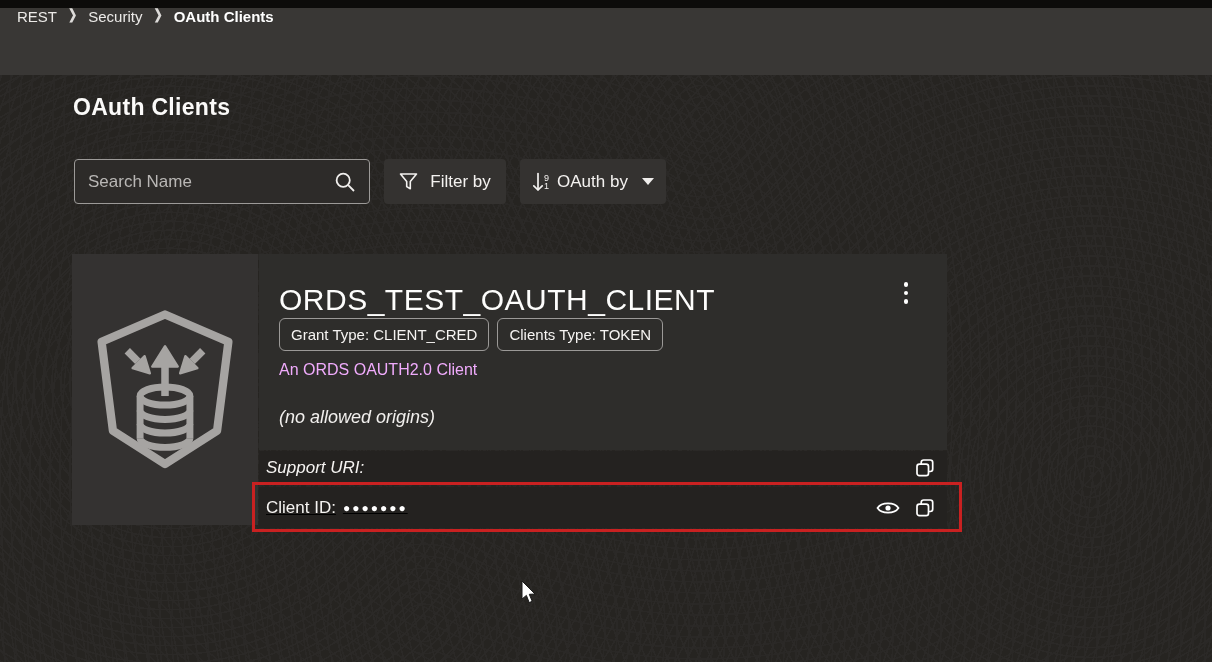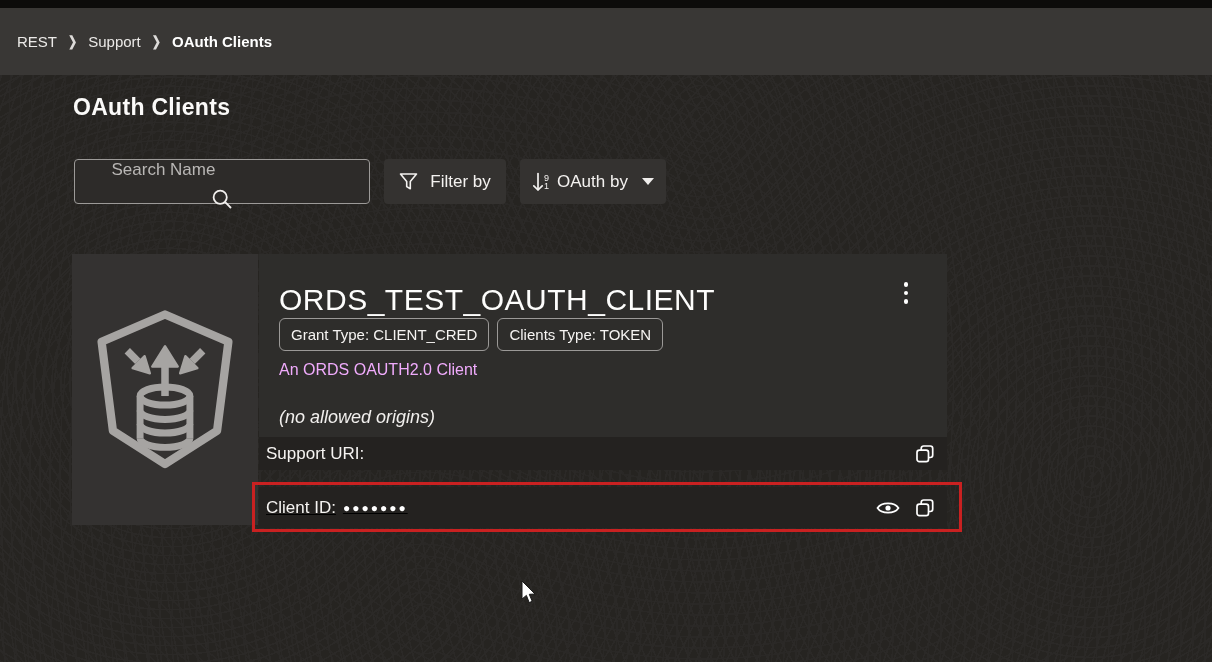--- a/index.html
+++ b/index.html
@@ -13,35 +13,35 @@
       repeating-radial-gradient(circle at 58% 18%, #2a2826 0 1.5px, transparent 1.5px 11px),
       repeating-radial-gradient(circle at 90% 72%, #2b2927 0 1.5px, transparent 1.5px 10px),
       repeating-radial-gradient(circle at 35% 95%, #2a2826 0 1.5px, transparent 1.5px 12px),
       #262421;
   }
 
   
   .top-strip { position:absolute; left:0; top:0; width:1212px; height:8px; background:#0c0b0a; }
   .crumb-bar {
     position:absolute; left:0; top:8px; width:1212px; height:67px;
-    background:#393735; display:flex; align-items:center; padding:0 17px; gap:11px;
+    background:#393735; display:flex; align-items:flex-start; padding:0 17px; gap:11px;
   }
   .crumb { font-size:15px; color:#eceae8; cursor:pointer; }
   .crumb.current { font-weight:bold; color:#ffffff; }
   .crumb-sep { color:#dddbd9; font-size:11px; font-weight:bold; transform:scaleY(1.25); }
   .crumb-sep::before { content:"\276F"; }
 
   
   .page-title { position:absolute; left:73px; top:94px; font-size:23px; color:#fbfaf9; letter-spacing:0.3px; }
 
   
   .search-box {
     position:absolute; left:74px; top:159px; width:296px; height:45px;
     background:#2d2b29; border:1px solid #9c9a98; border-radius:4px;
-    display:flex; align-items:center; padding:0 13px; gap:8px;flex-direction:column;
+    display:flex; align-items:center; padding:0 13px; gap:8px;
   }
   .search-box input {
     flex:1; background:transparent; border:none; outline:none;
     font-family:"Liberation Sans", sans-serif; font-size:17px; color:#e8e6e4; min-width:0;
   }
   .search-box input::placeholder { color:#b9b7b5; opacity:1; }
   .search-icon { width:22px; height:22px; flex:none; cursor:pointer; }
 
   .toolbar-btn {
     position:absolute; top:159px; height:45px; background:#343230; border:none; border-radius:4px;
@@ -71,21 +71,21 @@
   .kebab-btn {
     position:absolute; right:30px; top:24px; width:22px; height:30px; background:transparent; border:none;
     display:flex; flex-direction:column; align-items:center; justify-content:center; gap:4px; cursor:pointer;
   }
   .kebab-btn .dot { width:4.5px; height:4.5px; border-radius:50%; background:#ffffff; }
 
   .card-row {
     position:absolute; left:259px; width:688px; background:#242220;
     display:flex; align-items:center; padding:0 12px 0 7px;
   }
-  .row-support { top:437px; height:33px; }
+  .row-support { top:451px; height:33px;font-style:italic; }
   .row-clientid { top:487px; height:41px;text-decoration:underline; }
   .row-label { font-size:17px; color:#f6f4f2; white-space:nowrap; }
   .row-spacer { flex:1; }
   .masked-dots { font-size:12px; letter-spacing:2px; color:#ffffff; margin-left:7px; }
   .icon-btn { background:transparent; border:none; padding:0; cursor:pointer; display:flex; align-items:center; justify-content:center; }
   .icon-btn + .icon-btn { margin-left:15px; }
 
   .highlight-box {
     position:absolute; left:252px; top:482px; width:710px; height:50px;
     border:3px solid #c92121; pointer-events:none; z-index:5;
@@ -98,21 +98,21 @@
 </head>
 <body>
 
 <div id="screen">
 
   <div class="top-strip"></div>
 
   <div class="crumb-bar">
     <span class="crumb">REST</span>
     <span class="crumb-sep"></span>
-    <span class="crumb">Support</span>
+    <span class="crumb">Security</span>
     <span class="crumb-sep"></span>
     <span class="crumb current">OAuth Clients</span>
   </div>
 
   <h1 class="page-title">OAuth Clients</h1>
 
   <div class="search-box">
     <input type="text" placeholder="Search Name" style="">
     <svg class="search-icon" viewBox="0 0 22 22" fill="none" stroke="#f2f0ee" stroke-width="1.8">
       <circle cx="9.2" cy="9.2" r="6.6"></circle>

